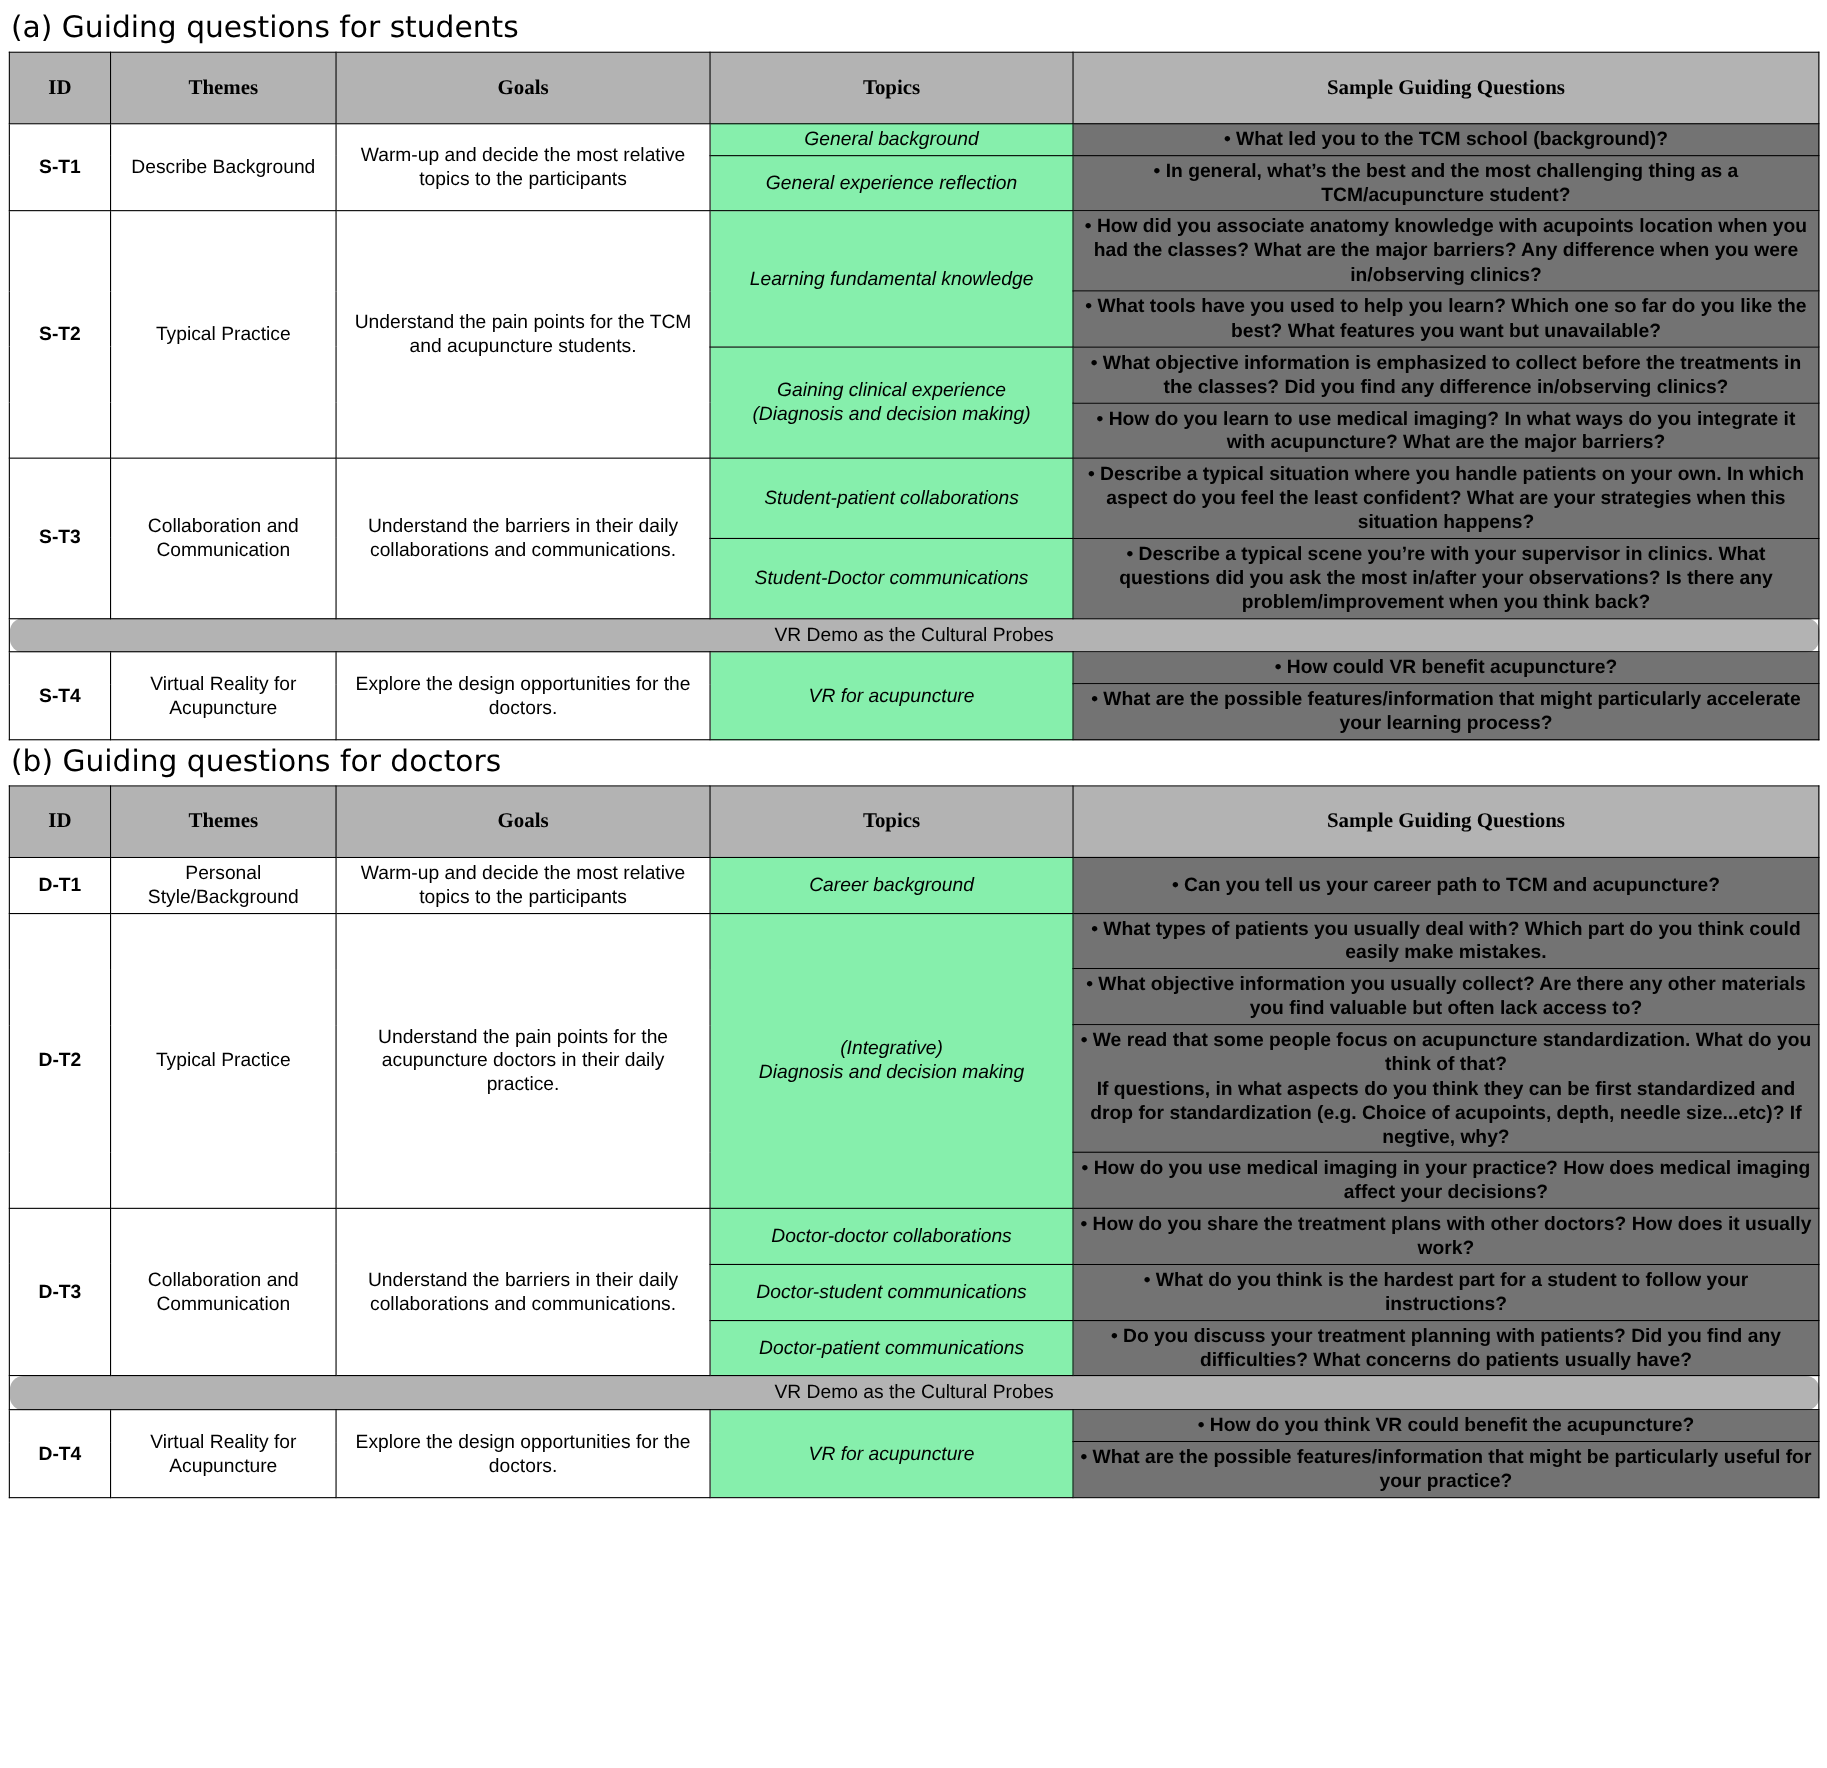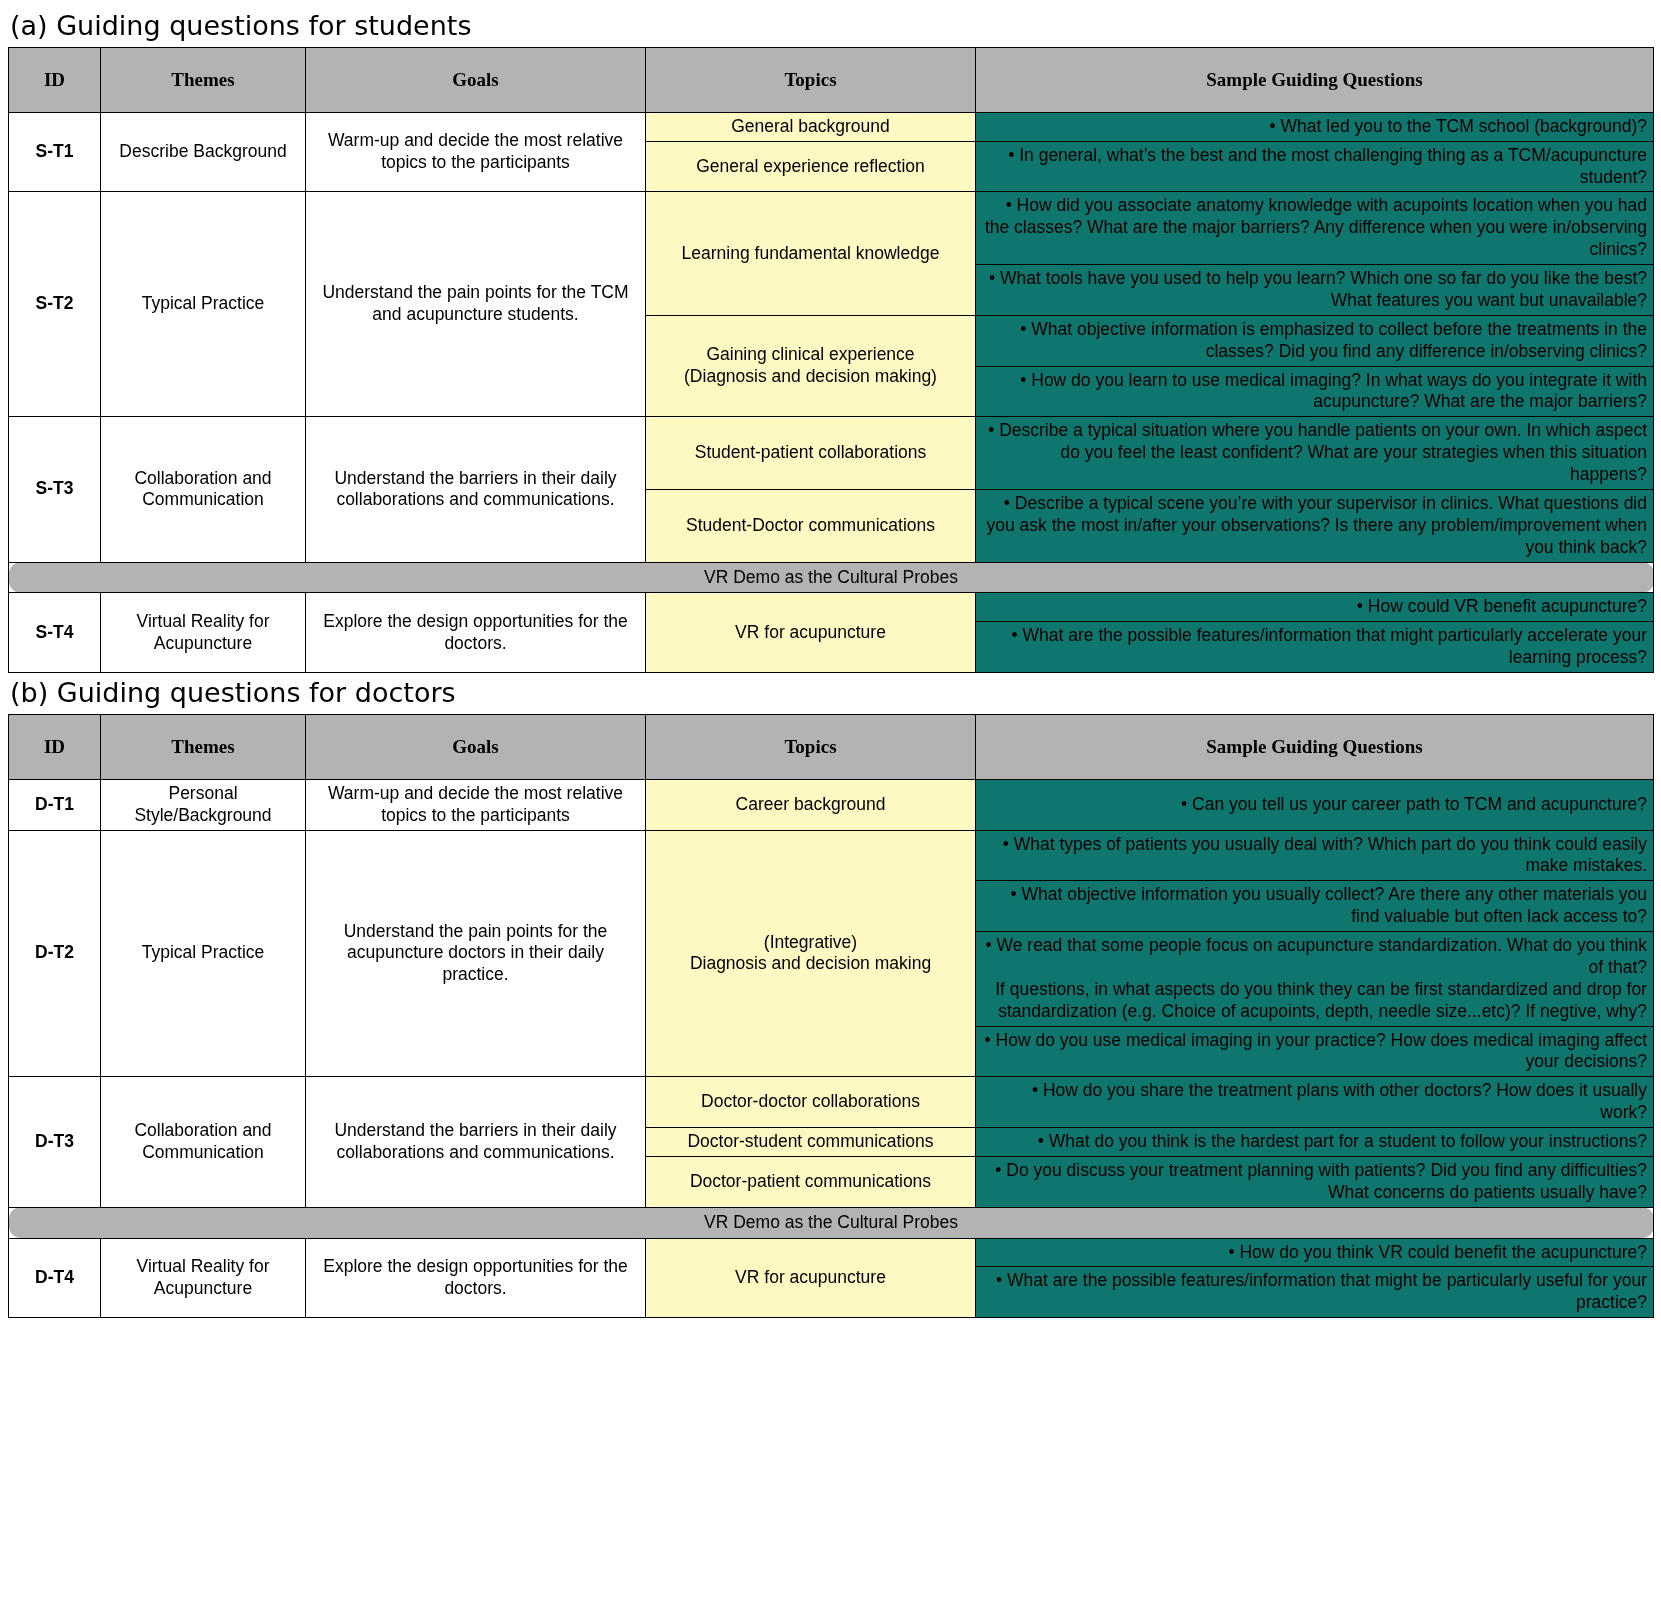--- a/index.html
+++ b/index.html
@@ -55,26 +55,28 @@
   td.id {
     text-align: center;
     font-weight: bold;
     font-size: 17.5px;
     margin-top: 32px;
   }
   td.ctr {
     text-align: center;
   }
   td.q {
-    text-align: right;
-    background: #0f766e;
+    text-align: center;
+    background: #737373;
+    font-weight: bold;
   }
   td.topic {
     text-align: center;
-    background: #fef9c3;
+    background: #86efac;
+    font-style: italic;
   }
   td.whitecell {
     background: #ffffff;
   }
   tr.section-band td {
     background: #b3b3b3;
     text-align: center;
     font-size: 17.5px;
     padding: 4px;
     border-radius: 12px;

